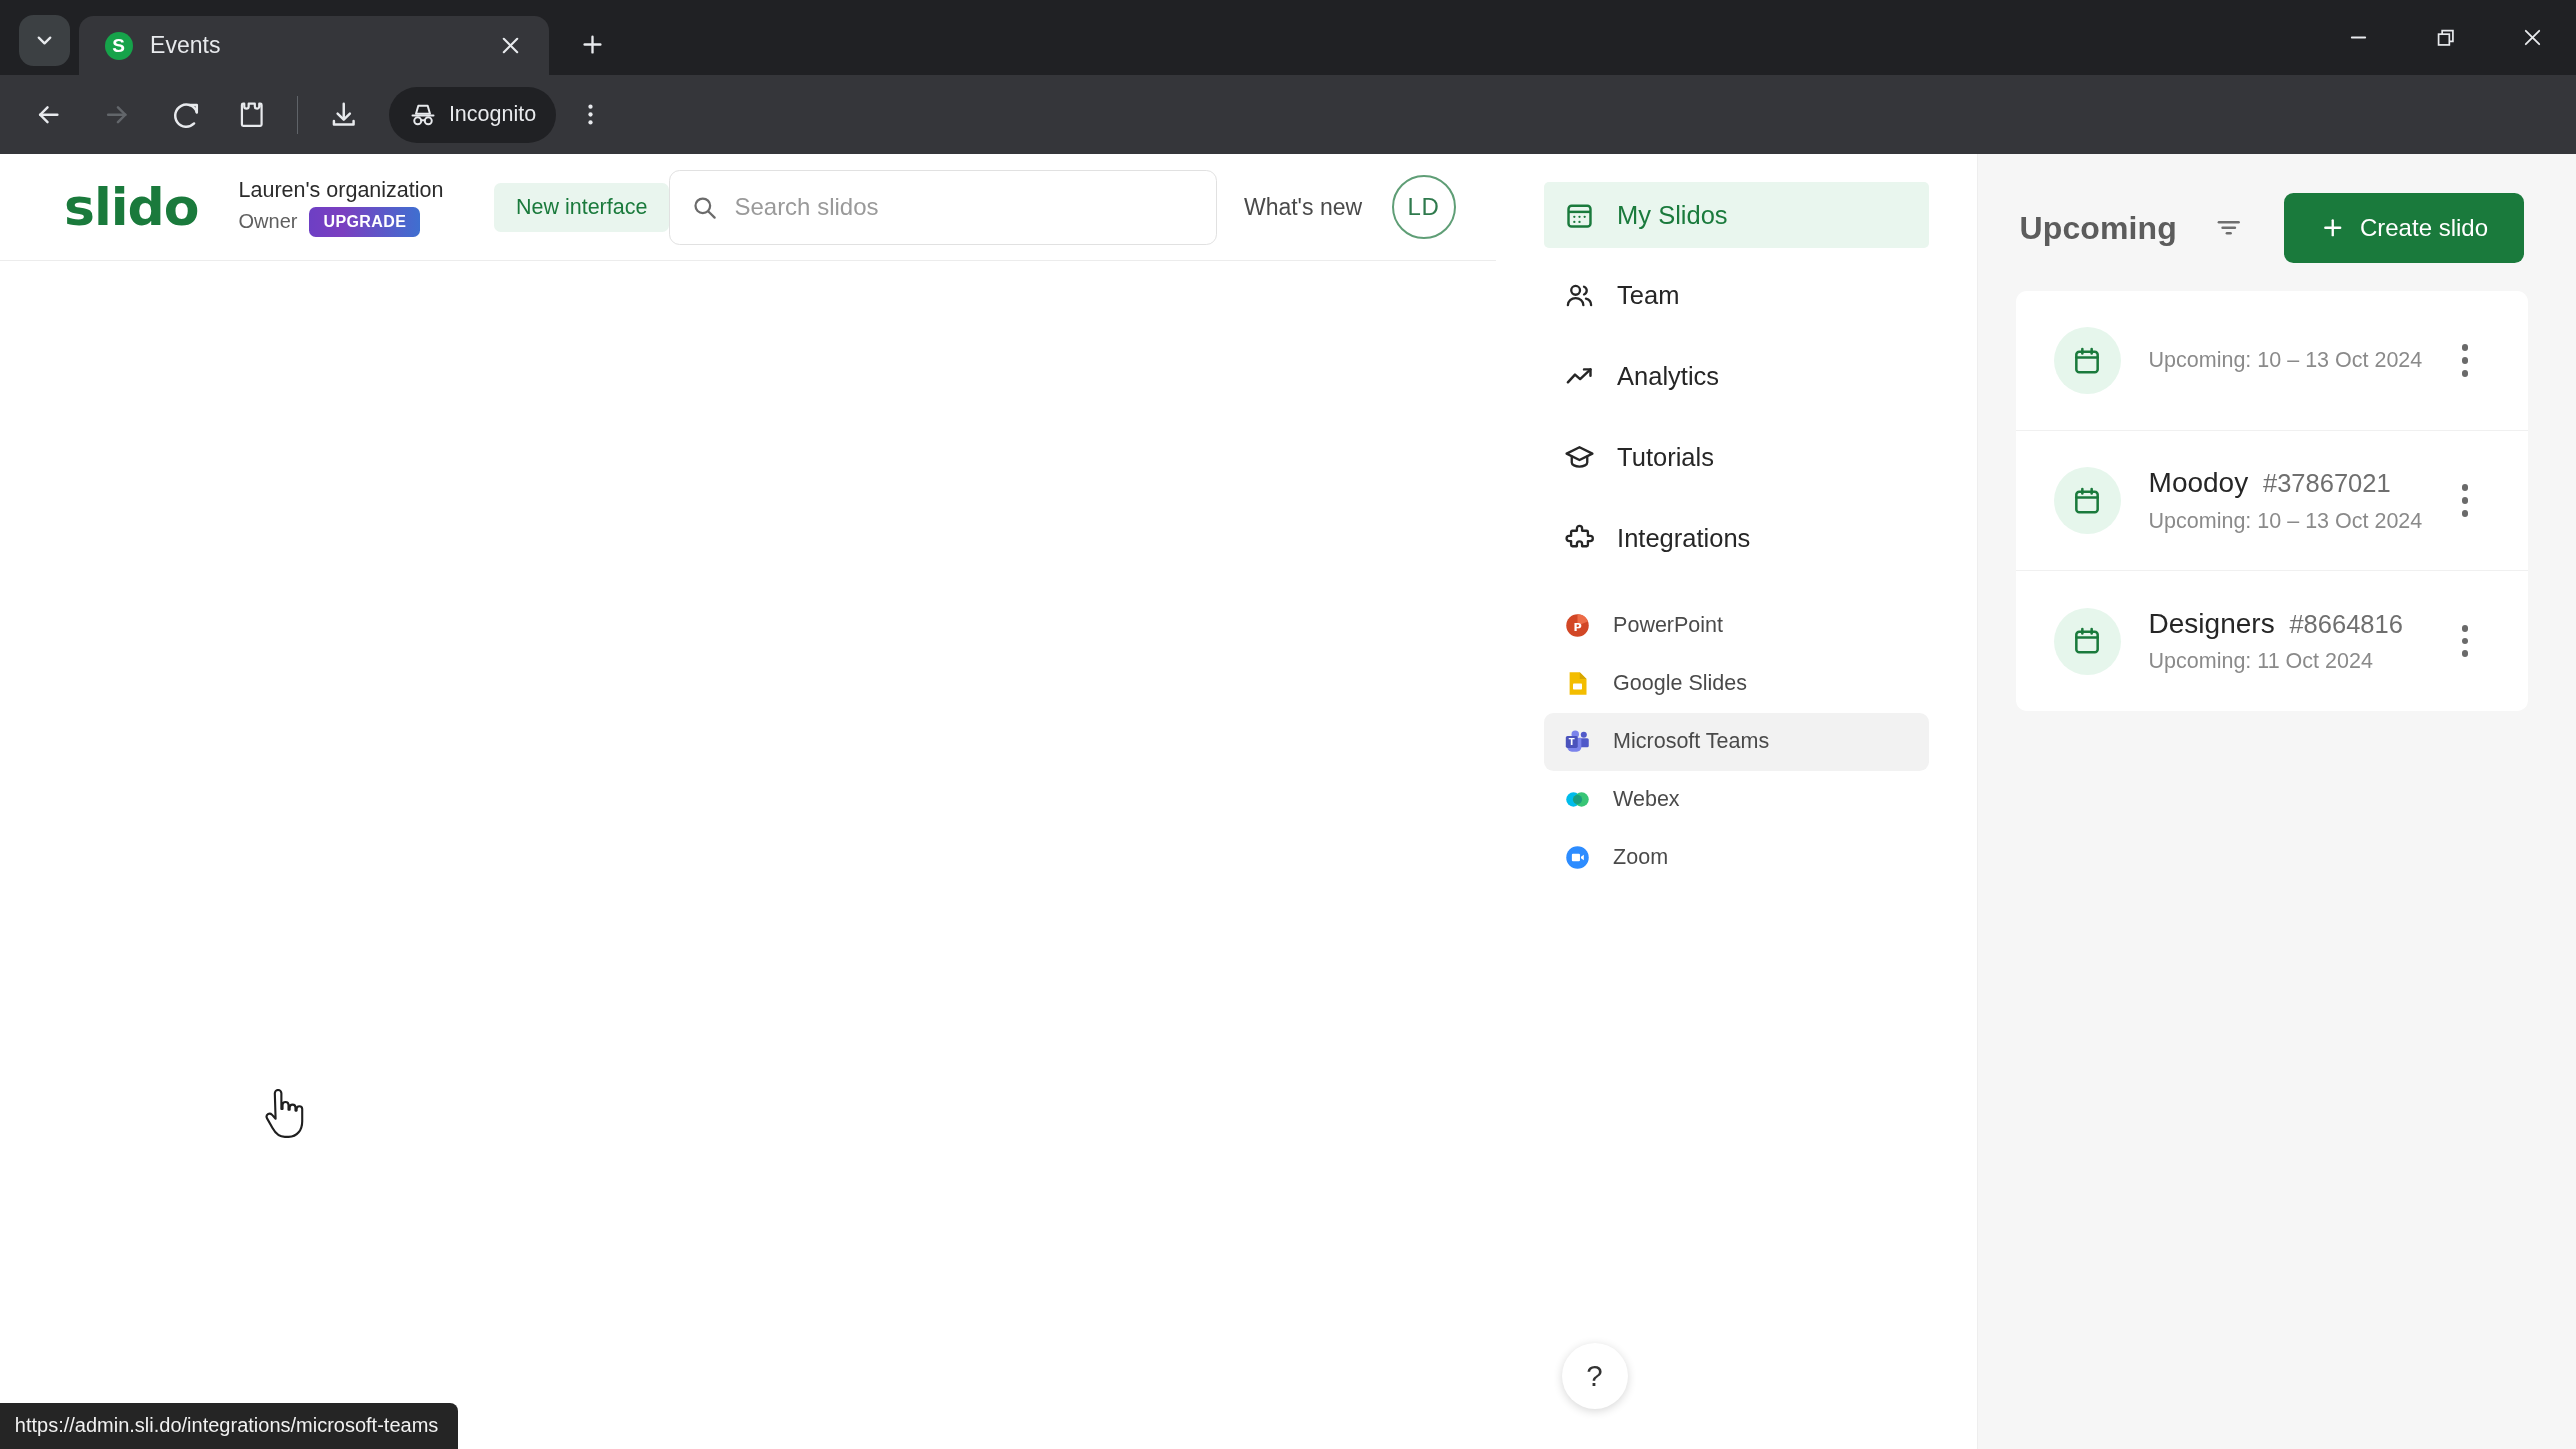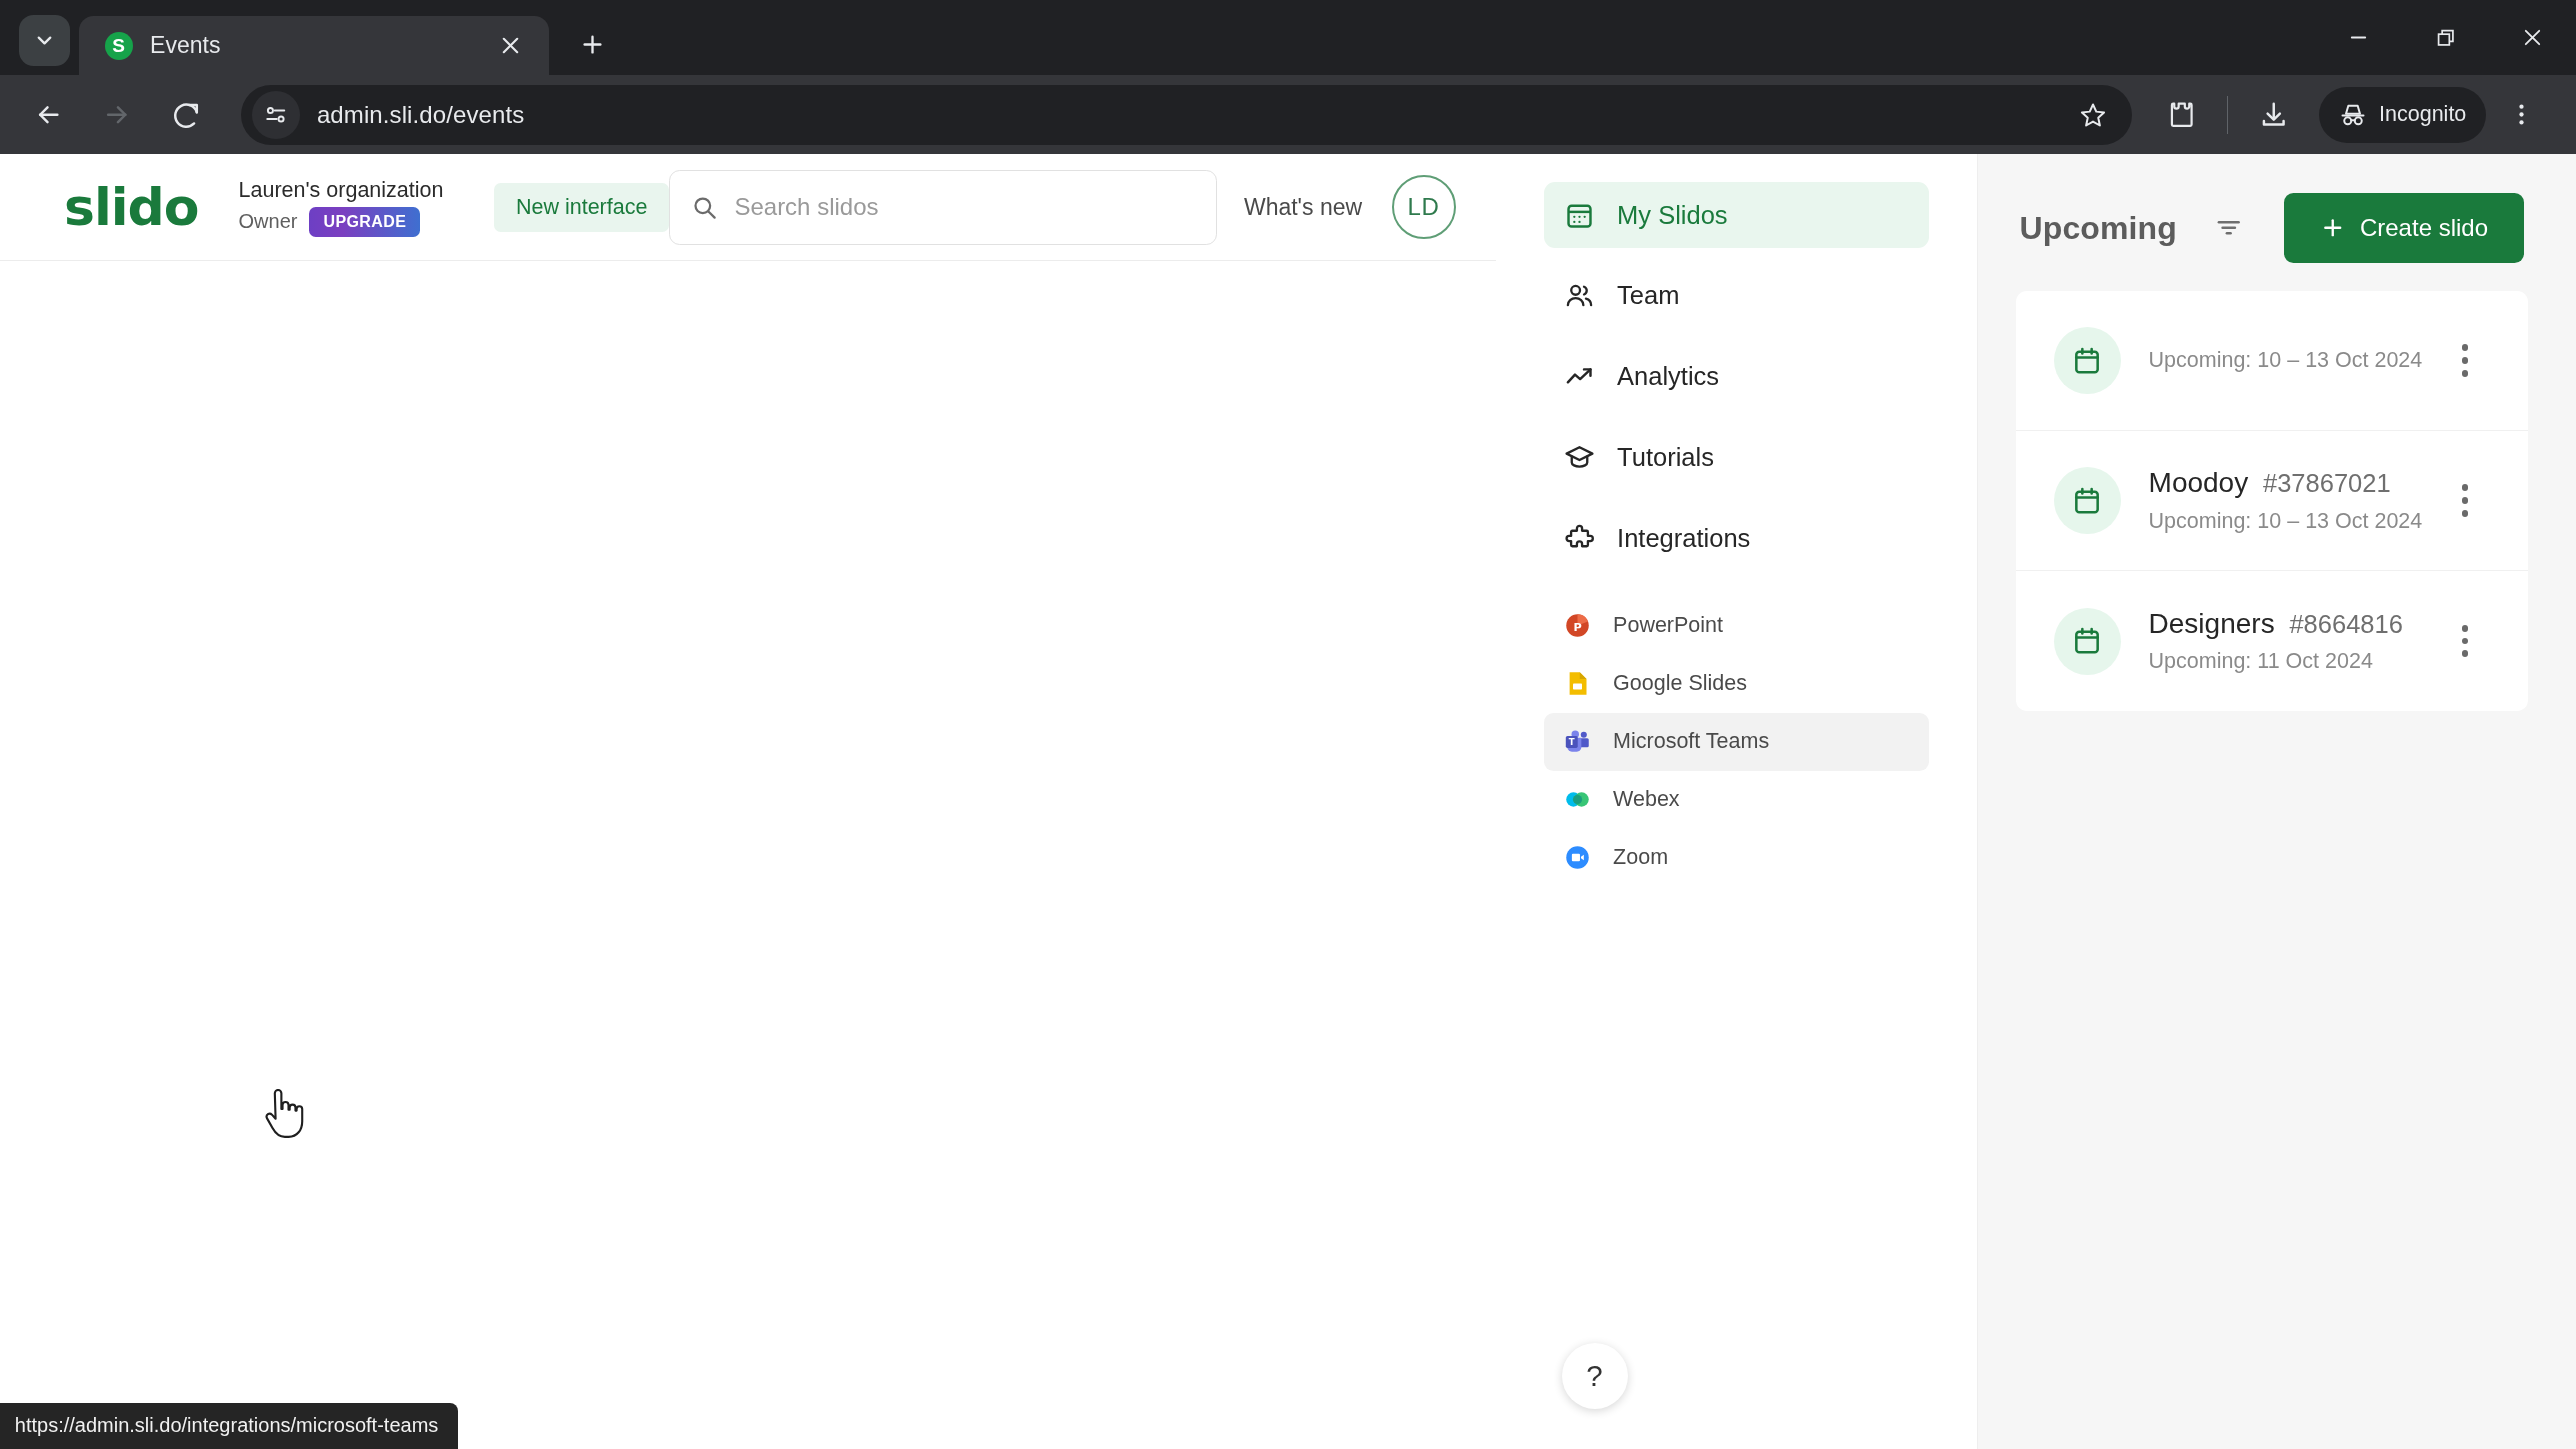--- a/index.html
+++ b/index.html
@@ -322,21 +322,21 @@
     flex: 0 0 482px;
     position: relative;
   }
   .nav-item {
     display: flex;
     align-items: center;
     gap: 21.5px;
     height: 66px;
     margin: 0 48px 0 48px;
     padding: 0 20px;
-    border-radius: 11px;
+    border-radius: 5px;
     cursor: pointer;
     color: #262626;
     font-size: 25.5px;
   }
   .nav-item.active {
     background: #e9f6ee;
     color: #1a7a3c;
   }
   .nav-item .ico {
     width: 32px; height: 32px;
@@ -586,36 +586,20 @@
           <polyline points="13 6 19 12 13 18"></polyline>
         </svg>
     </div>
     <div class="navbtn">
       <svg width="29.5" height="29.5" viewBox="0 0 24 24" fill="none" stroke="#e8eaed" stroke-width="2" stroke-linecap="round" stroke-linejoin="round">
           <polyline points="21 10 21 4 15 4"></polyline>
           <path d="M21 10a9 9 0 1 0-2.2 9.1"></path>
         </svg>
     </div>
 
-    <div class="omnibox">
-      <div class="omni-icon">
-        <svg width="25.5" height="25.5" viewBox="0 0 24 24" fill="none" stroke="#e8eaed" stroke-width="1.8" stroke-linecap="round">
-            <line x1="11" y1="8" x2="20" y2="8"></line>
-            <circle cx="7" cy="8" r="2.4"></circle>
-            <line x1="4" y1="16" x2="13" y2="16"></line>
-            <circle cx="17" cy="16" r="2.4"></circle>
-          </svg>
-      </div>
-      <div class="omni-url">admin.sli.do/events</div>
-      <div class="omni-star">
-        <svg width="28" height="28" viewBox="0 0 24 24" fill="none" stroke="#e8eaed" stroke-width="1.7" stroke-linejoin="round">
-            <polygon points="12 3 14.8 9.1 21.5 9.8 16.5 14.3 17.9 21 12 17.6 6.1 21 7.5 14.3 2.5 9.8 9.2 9.1"></polygon>
-          </svg>
-      </div>
-    </div>
 
     <div class="tb-icon">
       <svg width="29.5" height="29.5" viewBox="0 0 24 24" fill="none" stroke="#e8eaed" stroke-width="1.8" stroke-linejoin="round">
           <path d="M9.5 3h5v2.2a1.8 1.8 0 0 0 3.6 0V3h.9a1 1 0 0 1 1 1v16a1 1 0 0 1-1 1H5a1 1 0 0 1-1-1V4a1 1 0 0 1 1-1h.9v2.2a1.8 1.8 0 0 0 3.6 0Z"></path>
         </svg>
     </div>
 
     <div class="tb-sep"></div>
 
     <div class="tb-icon">

